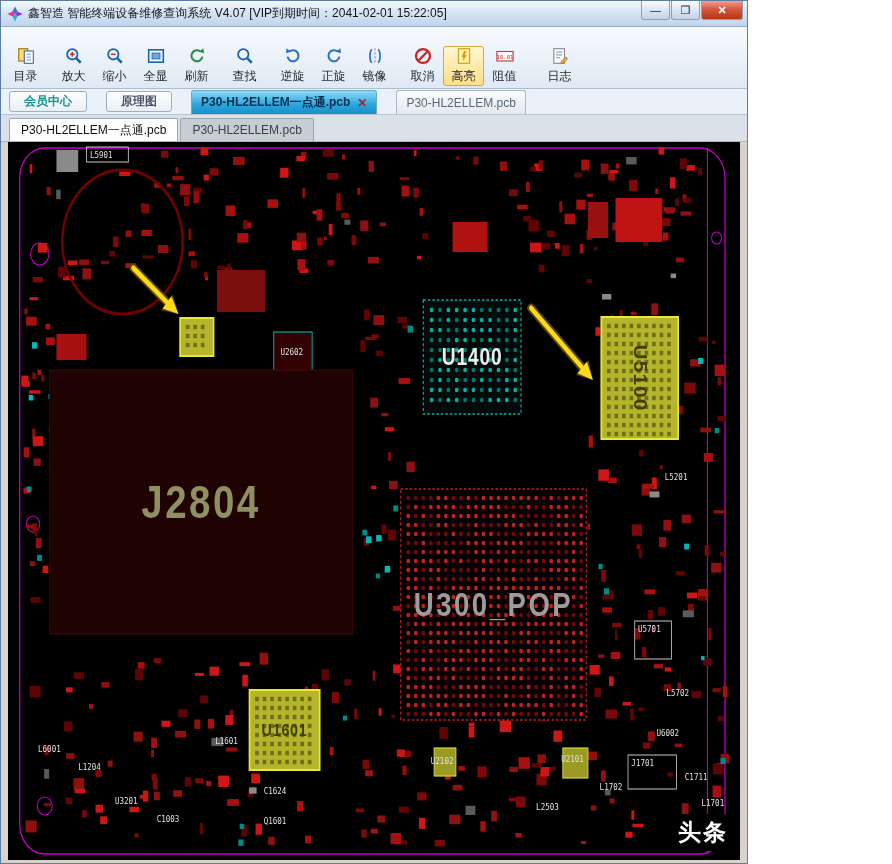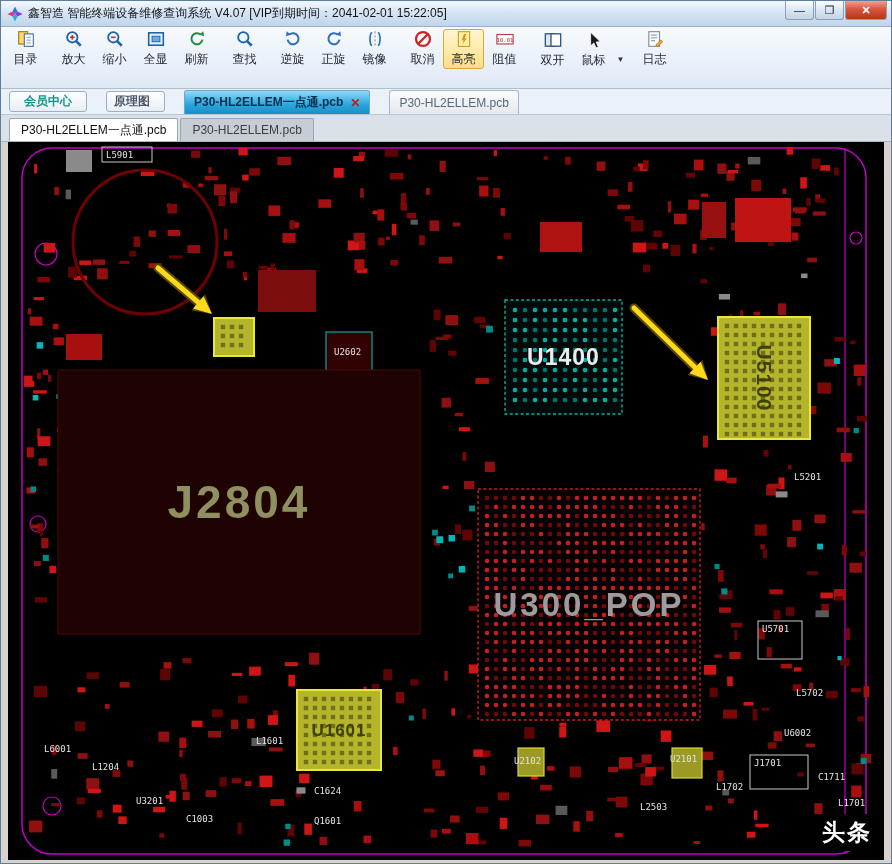--- a/index.html
+++ b/index.html
@@ -1,26 +1,26 @@
 <!DOCTYPE html>
 <html><head>
 <meta charset="utf-8">
 <style>
   *{margin:0;padding:0;box-sizing:border-box}
   html,body{width:892px;height:864px;font-family:"Liberation Sans",sans-serif;background:#fff}
-  .window{width:892px;height:864px;border:1px solid #5a7da0;display:flex;flex-direction:column;background:#d8d4cd;overflow:hidden}
+  .window{width:748px;height:864px;border:1px solid #5a7da0;display:flex;flex-direction:column;background:#d8d4cd;overflow:hidden}
 
   .titlebar{height:26px;flex:0 0 auto;background:linear-gradient(#f4f9fd,#d6e5f4 45%,#c0d5ea);display:flex;align-items:center;padding:0 4px;border-bottom:1px solid #9ab0c8}
   .title-icon{width:16px;height:16px;margin:0 5px 0 2px;flex:0 0 auto}
   .title-text{font-size:12px;color:#101418;flex:1 1 auto;white-space:nowrap;overflow:hidden}
   .win-controls{display:flex;gap:1px;align-self:flex-start}
   .win-btn{width:29px;height:19px;font-size:11px;line-height:1;display:flex;align-items:center;justify-content:center;border:1px solid #8aa0b8;border-top:none;border-radius:0 0 3px 3px;background:linear-gradient(#fdfefe,#dae6f1 50%,#c2d4e6);color:#123}
   .win-btn.close{background:linear-gradient(#f2a094,#d6573f 45%,#b93418);color:#fff;width:42px;font-weight:bold}
 
-  .toolbar{height:62px;flex:0 0 auto;background:linear-gradient(#f7fafd,#dfe9f4);display:flex;align-items:flex-start;padding:2px 4px;border-bottom:1px solid #aebecd}
+  .toolbar{height:62px;flex:0 0 auto;background:linear-gradient(#f7fafd,#dfe9f4);display:flex;align-items:flex-end;padding:2px 4px;border-bottom:1px solid #aebecd}
   .tb-group{display:flex;align-items:stretch}
   .tb-sep{width:1px;background:#b4c2d0;margin:5px 3px;box-shadow:1px 0 0 #fff}
   .tb-btn{width:41px;display:flex;flex-direction:column;align-items:center;justify-content:center;gap:3px;font-size:12px;color:#1c2430;border:1px solid transparent;border-radius:3px;background:transparent;font-family:inherit}
   .tb-btn .tb-ico{width:18px;height:18px;display:block}
   .tb-btn .tb-ico svg{width:18px;height:18px;display:block}
   .tb-btn.active{background:linear-gradient(#fff6d0,#ffdf86);border-color:#d8a838}
   .tb-drop{width:13px;margin-top:18px;height:24px;display:flex;align-items:center;justify-content:center;font-size:8px;color:#334;background:transparent;border:none}
 
   .tabrow1{height:26px;flex:0 0 auto;background:#ebf1f8;display:flex;align-items:flex-end;padding:0 0 0 8px;gap:19px;border-bottom:1px solid #b8c6d4}
   .pill{height:21px;padding:0 14px;display:flex;align-items:center;font-size:12px;border:1px solid #9ab0c4;border-radius:3px;background:linear-gradient(#ffffff,#e8eef5);margin-bottom:2px;font-family:inherit;font-weight:bold}
@@ -185,60 +185,40 @@
           <span class="tb-ico">
             <svg viewBox="0 0 16 16">
               <rect x="0.8" y="4" width="14.4" height="8.4" fill="#fff" stroke="#b04040"></rect>
               <text x="8" y="10.6" font-size="5" fill="#cc2222" text-anchor="middle" font-family="DejaVu Sans Mono, monospace">10.01</text>
             </svg>
           </span>
           <span class="tb-label">阻值</span>
         </button>
       </div>
       <div class="tb-sep"></div>
-      <div class="tb-group">
-        <button class="tb-btn">
-          <span class="tb-ico">
-            <svg viewBox="0 0 16 16">
-              <rect x="1.2" y="2.5" width="8.6" height="11" fill="#dbe9f7" stroke="#33567c" stroke-width="1.2"></rect>
-              <rect x="6.2" y="2.5" width="8.6" height="11" fill="#fff" stroke="#33567c" stroke-width="1.2"></rect>
-            </svg>
-          </span>
-          <span class="tb-label">双开</span>
-        </button>
-        <button class="tb-btn">
-          <span class="tb-ico">
-            <svg viewBox="0 0 16 16">
-              <path d="M5 1.2 L5 13.2 L7.9 10.6 L9.8 15 L11.8 14.1 L9.9 9.8 L13.6 9.5 Z" fill="#1a1a1a" stroke="#fff" stroke-width="0.7"></path>
-            </svg>
-          </span>
-          <span class="tb-label">鼠标</span>
-        </button>
-        <button class="tb-drop">▼</button>
-      </div>
       <div class="tb-sep"></div>
       <div class="tb-group">
         <button class="tb-btn">
           <span class="tb-ico">
             <svg viewBox="0 0 16 16">
               <rect x="2.5" y="1.5" width="9.5" height="13" fill="#fff" stroke="#8a8a8a"></rect>
               <line x1="4.5" y1="4.5" x2="10" y2="4.5" stroke="#7a9cc0"></line>
               <line x1="4.5" y1="7" x2="10" y2="7" stroke="#7a9cc0"></line>
               <line x1="4.5" y1="9.5" x2="8" y2="9.5" stroke="#7a9cc0"></line>
               <path d="M8.6 13.4 L13.2 8.8 L14.8 10.4 L10.2 15 Z" fill="#f0a830" stroke="#9a6a10" stroke-width="0.6"></path>
             </svg>
           </span>
           <span class="tb-label">日志</span>
         </button>
       </div>
     </div>
 
   <div class="tabrow1" id="tabrow1">
       <button class="pill" style="color: rgb(18, 148, 140);">会员中心</button>
-      <button class="pill" style="color: rgb(74, 85, 104); padding-left: 7px;">原理图</button>
+      <button class="pill" style="color: rgb(74, 85, 104);">原理图</button>
       <div class="tab1 active">
         <span>P30-HL2ELLEM一点通.pcb</span>
         <span class="close-x">✕</span>
       </div>
       <div class="tab1 inactive">
         <span>P30-HL2ELLEM.pcb</span>
       </div>
     </div>
 
   <div class="tabrow2" id="tabrow2">

